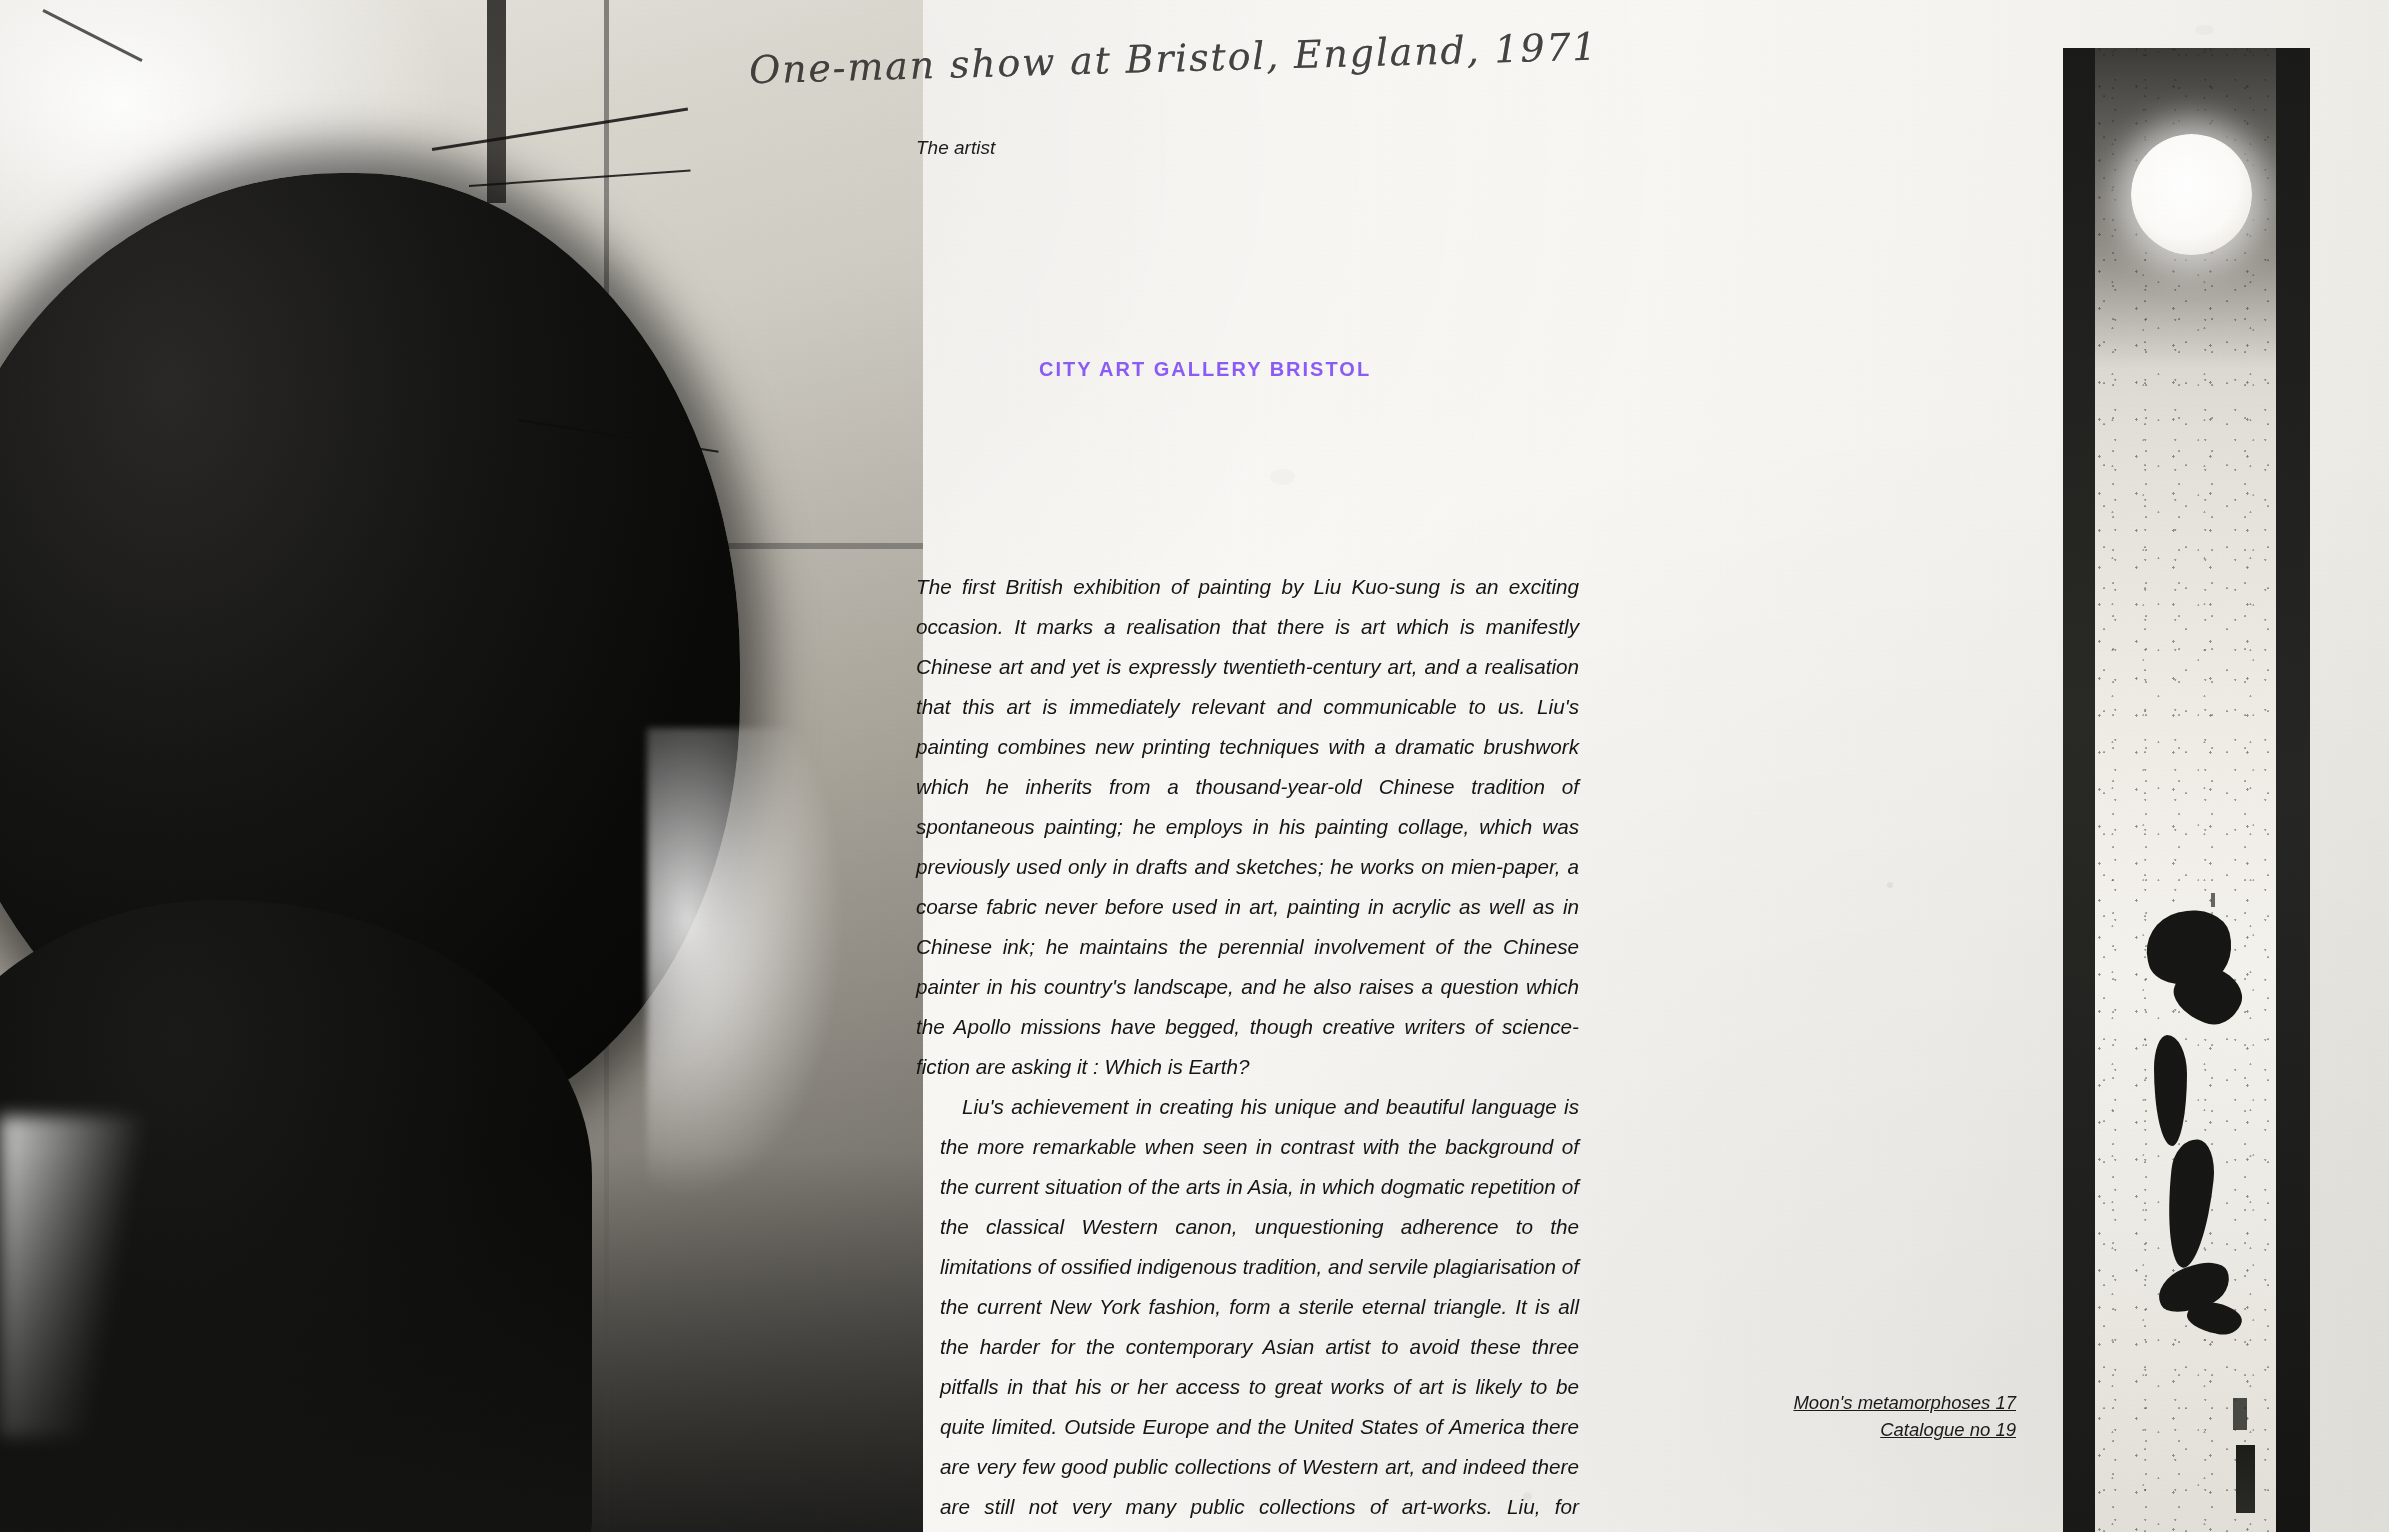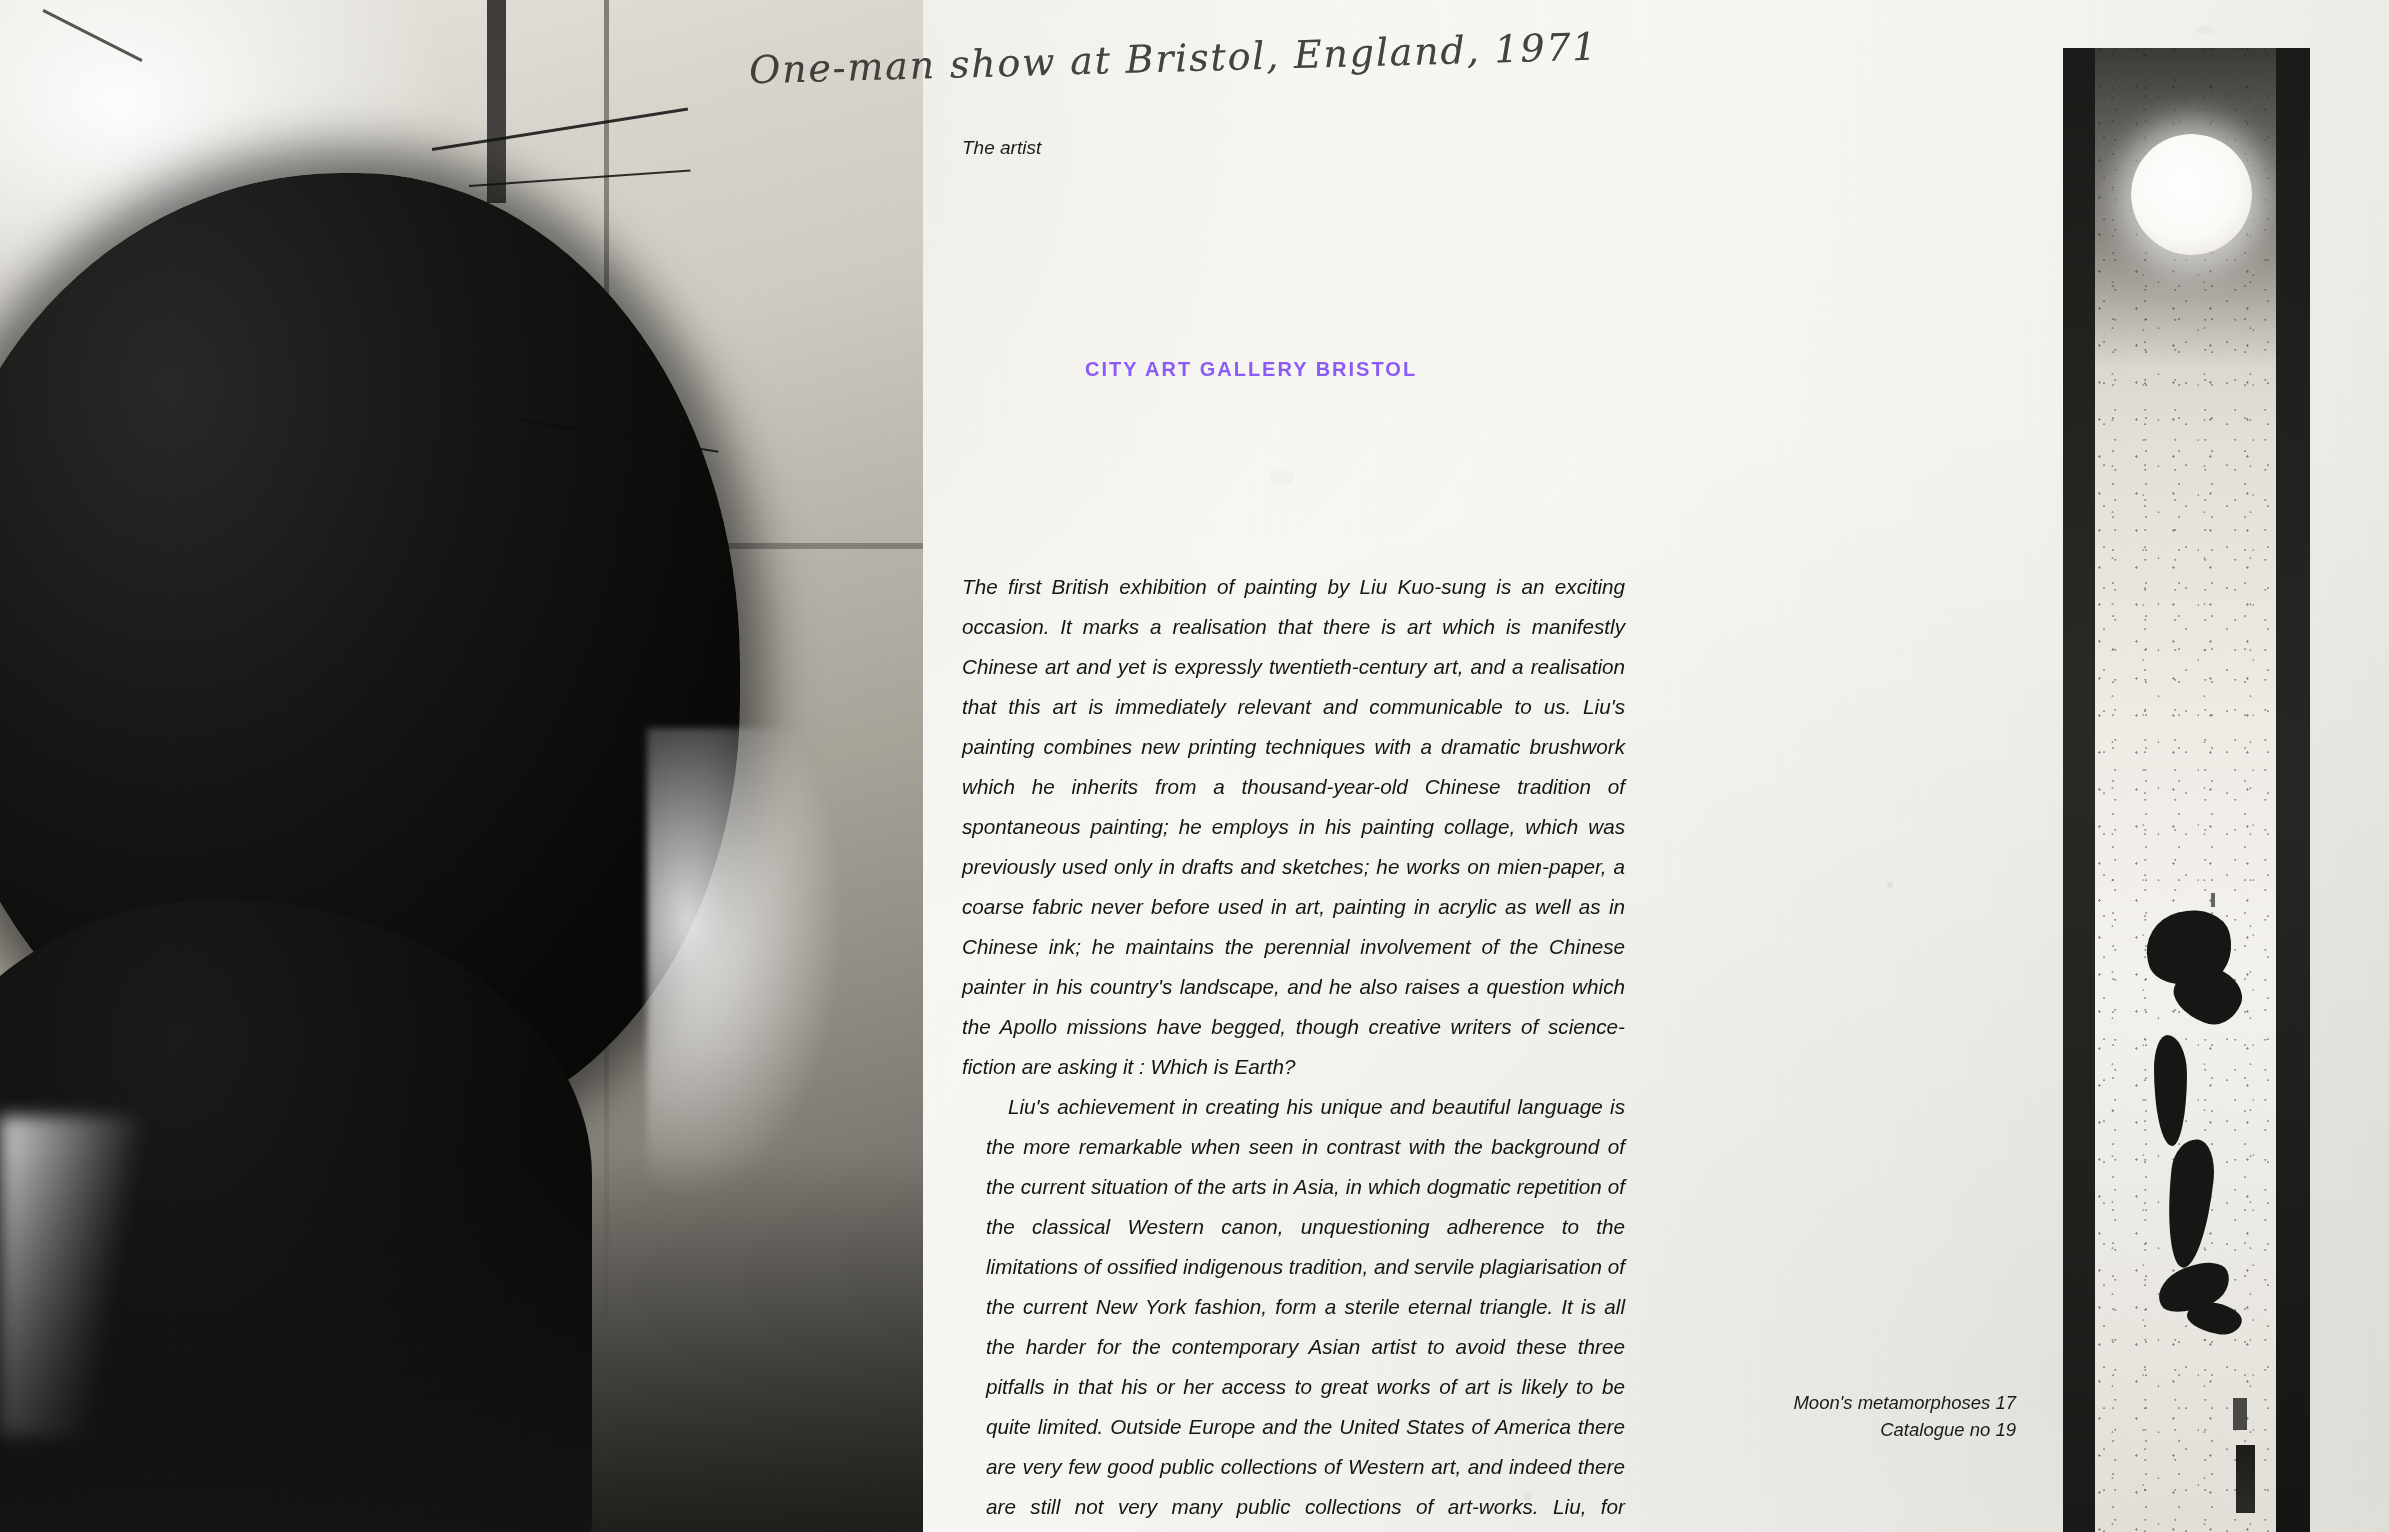--- a/index.html
+++ b/index.html
@@ -159,21 +159,21 @@
     width: 111px;
     height: 3.1px;
     background: #3a3936;
     transform: rotate(27deg);
     opacity: .85;
   }
 
   
   .center-col {
     position: absolute;
-    left: 962px;
+    left: 916px;
     top: 0;
     width: 678px;
     height: 1239px;
   }
   .caption-artist {
     position: absolute;
     left: 0;
     top: 137px;
     font-size: 19px;
     font-style: italic;
@@ -315,20 +315,21 @@
   .strip-caption {
     position: absolute;
     left: 1708px;
     top: 1390px;
     width: 308px;
     text-align: right;
     font-size: 18.5px;
     font-style: italic;
     line-height: 26.5px;
     color: #1b1b19;
+    text-decoration: underline;
   }
 
   
   .artifact {
     position: absolute;
     background: rgba(0,0,0,.18);
     border-radius: 50%;
   }
 </style>
 </head>

